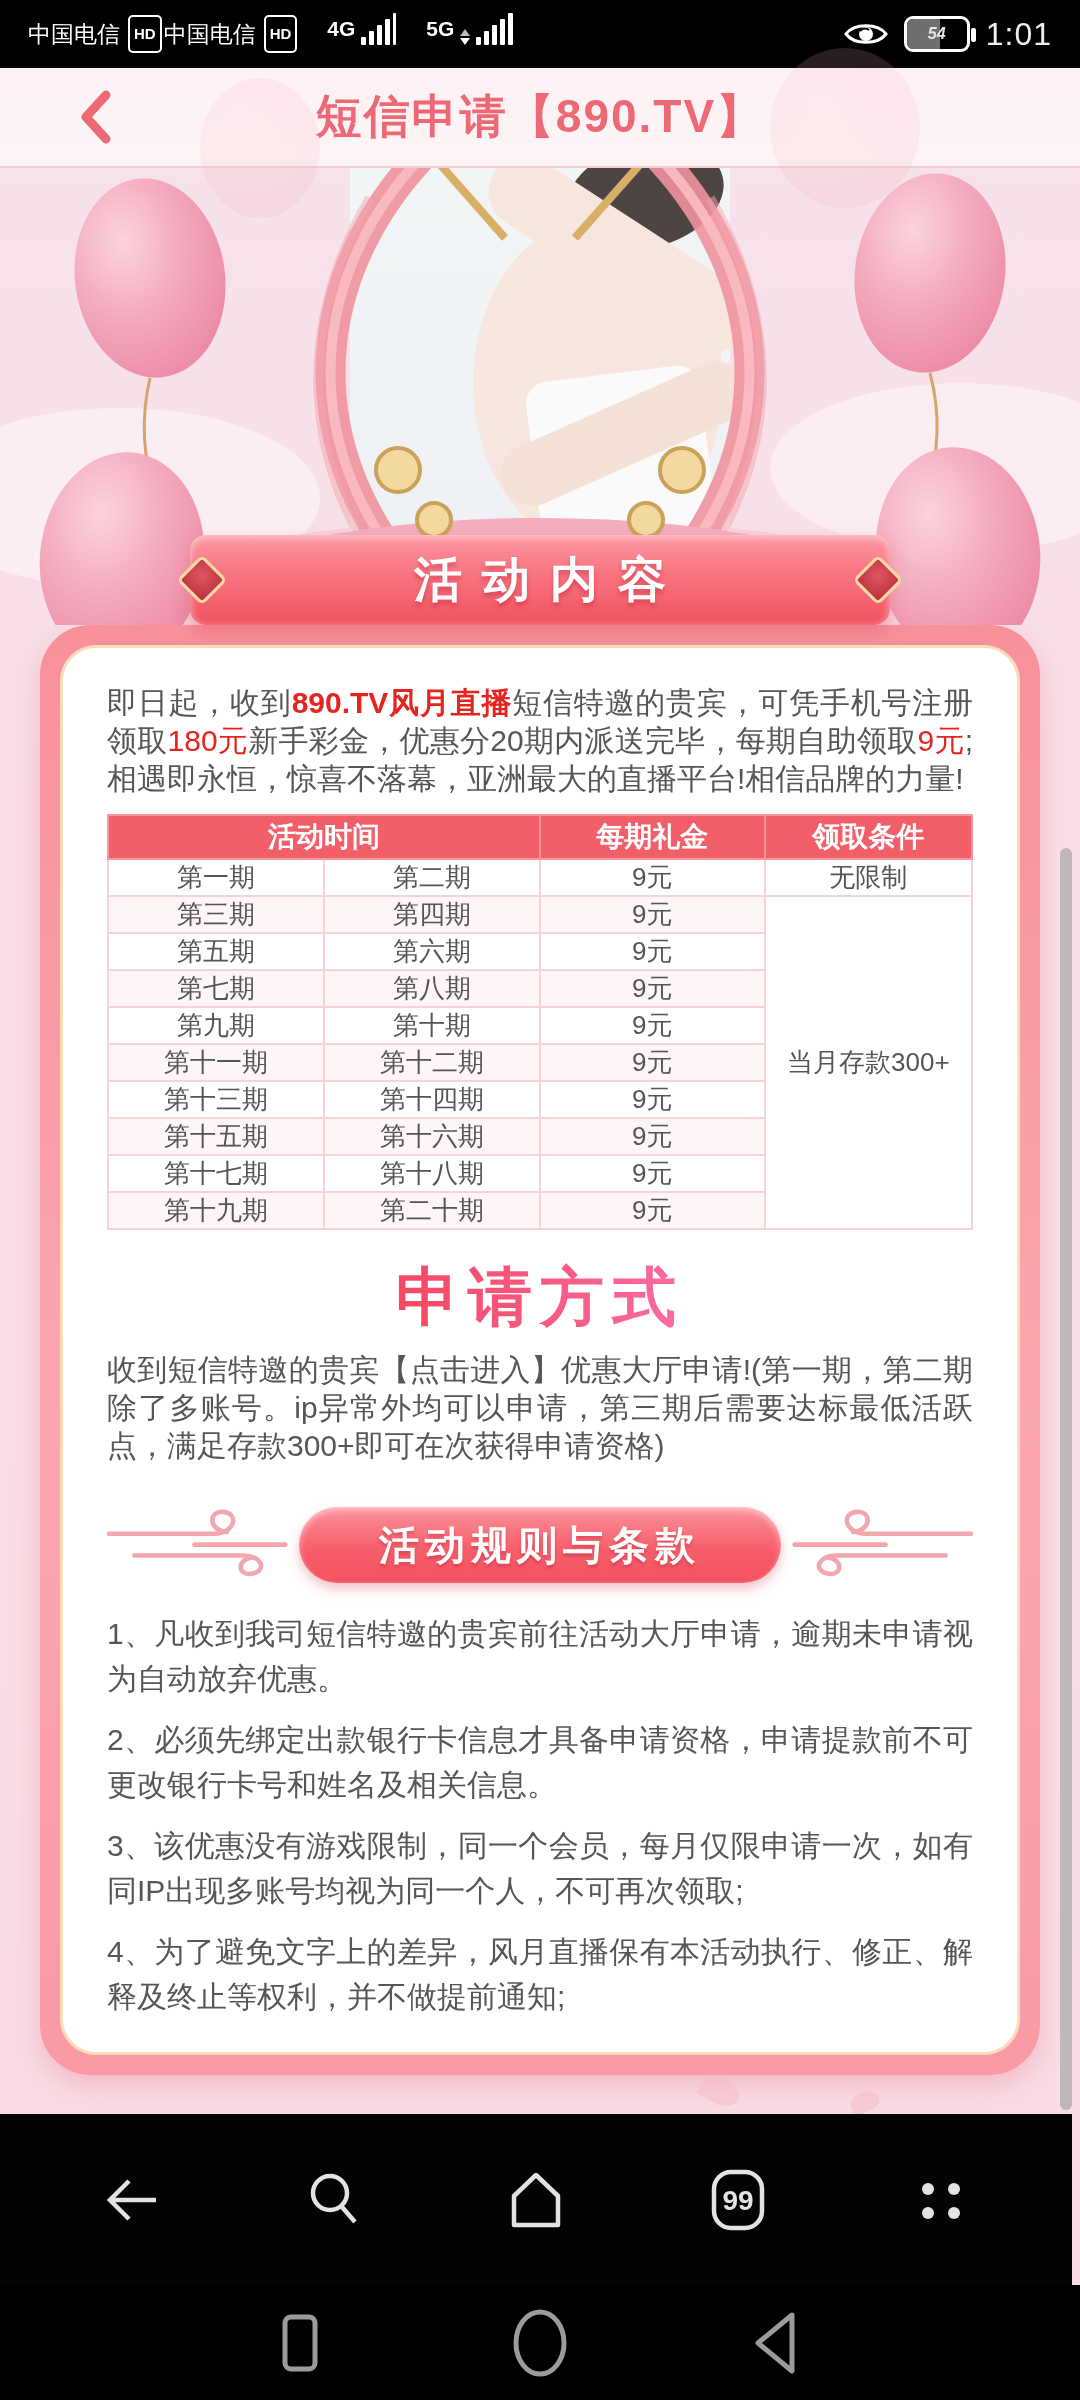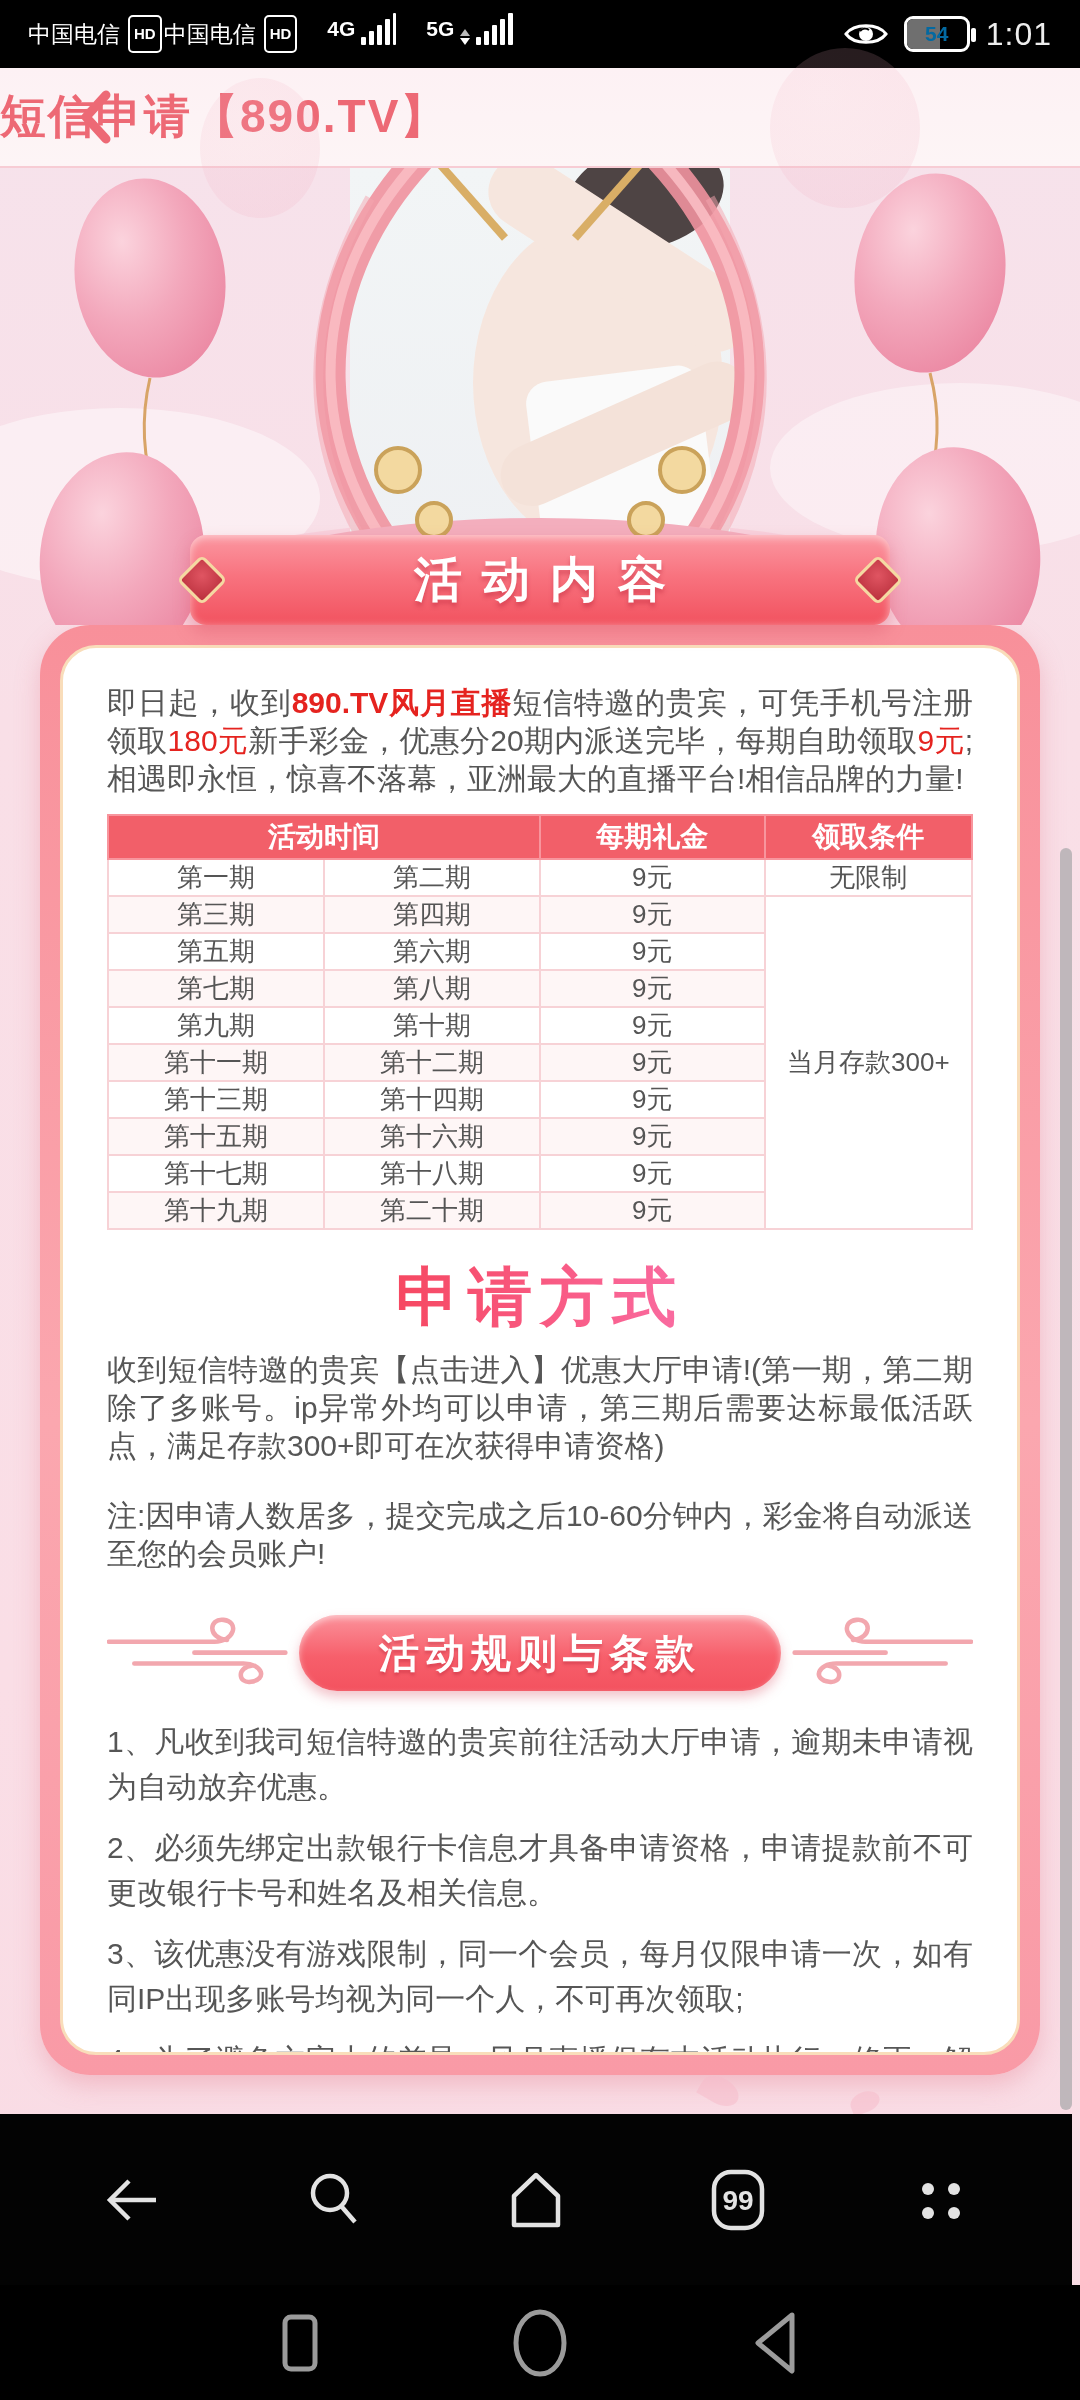--- a/index.html
+++ b/index.html
@@ -22,30 +22,30 @@
   .net-label{ font-size:21px; font-weight:bold; line-height:20px; margin-bottom:14px; }
   .bars{ display:flex; align-items:flex-end; gap:3px; height:30px; margin-bottom:8px; }
   .bars i{ display:block; width:5px; background:#fff; border-radius:1px; }
   .updown{ display:flex; flex-direction:column; gap:2px; margin-bottom:8px; }
   .updown b{ width:0; height:0; border-left:5px solid transparent; border-right:5px solid transparent; }
   .arr-up{ border-bottom:7px solid #bbb; }
   .arr-dn{ border-top:7px solid #fff; }
   .sb-right{ margin-left:auto; display:flex; align-items:center; gap:16px; }
   .battery{ position:relative; width:66px; height:36px; border:3px solid #fff; border-radius:9px; display:flex; align-items:center; justify-content:center; }
   .battery .fill{ position:absolute; left:0; top:0; bottom:0; width:55%; background:#6f6f6f; border-radius:6px 0 0 6px; }
-  .battery .pct{ position:relative; font-size:21px; font-weight:bold; color:#0369a1; }
+  .battery .pct{ position:relative; font-size:16px; font-weight:bold; color:#e5e5e5;font-style:italic; }
   .battery .nub{ position:absolute; right:-9px; top:9px; width:5px; height:14px; background:#fff; border-radius:2px; }
   .clock{ font-size:32px; color:#eee; letter-spacing:1px; }
 
   
   .app-header{
     height:100px; position:relative;
     background:linear-gradient(180deg,#fdf1f4 0%,#fdf5f6 100%);
     border-bottom:2px solid #f7ccd4;
-    display:flex; align-items:center; justify-content:flex-start;
+    display:flex; align-items:center; justify-content:center;
   }
   .app-header .bubble{ position:absolute; border-radius:50%; background:radial-gradient(circle at 35% 30%,#f6b9c8,#f0a0b6); opacity:.16; }
   .back-btn{ position:absolute; left:72px; top:50%; transform:translateY(-50%); width:50px; height:60px; cursor:pointer; }
   .page-title{ font-size:46px; font-weight:bold; color:#ed6975; letter-spacing:2px; }
 
   
   .hero{ position:relative; height:457px; overflow:visible; }
   .hero svg{ display:block; }
   .banner{
     position:absolute; bottom:0; left:50%; transform:translateX(-50%);
@@ -329,21 +329,20 @@
           <tr>
             <td>第十九期</td>
             <td>第二十期</td>
             <td>9元</td>
           </tr>
         </tbody>
     </table>
 
     <div class="apply-title">申请方式</div>
     <p class="apply-p">收到短信特邀的贵宾【点击进入】优惠大厅申请!(第一期，第二期除了多账号。ip异常外均可以申请，第三期后需要达标最低活跃点，满足存款300+即可在次获得申请资格)</p>
-    <p class="apply-p apply-note">注:因申请人数居多，提交完成之后10-60分钟内，彩金将自动派送至您的会员账户!</p>
 
     <div class="rules-banner">
       <svg width="200" height="84" viewBox="0 0 200 84">
         <g fill="none" stroke="#f2a7ae" stroke-width="5" stroke-linecap="round">
           <path d="M2,34 H118 C140,34 146,12 128,10 C112,8 110,30 132,32"></path>
           <path d="M30,58 H150 C172,58 176,76 158,78 C144,80 142,62 160,60"></path>
           <path d="M96,46 H196"></path>
         </g>
       </svg>
       <div class="rules-pill">

